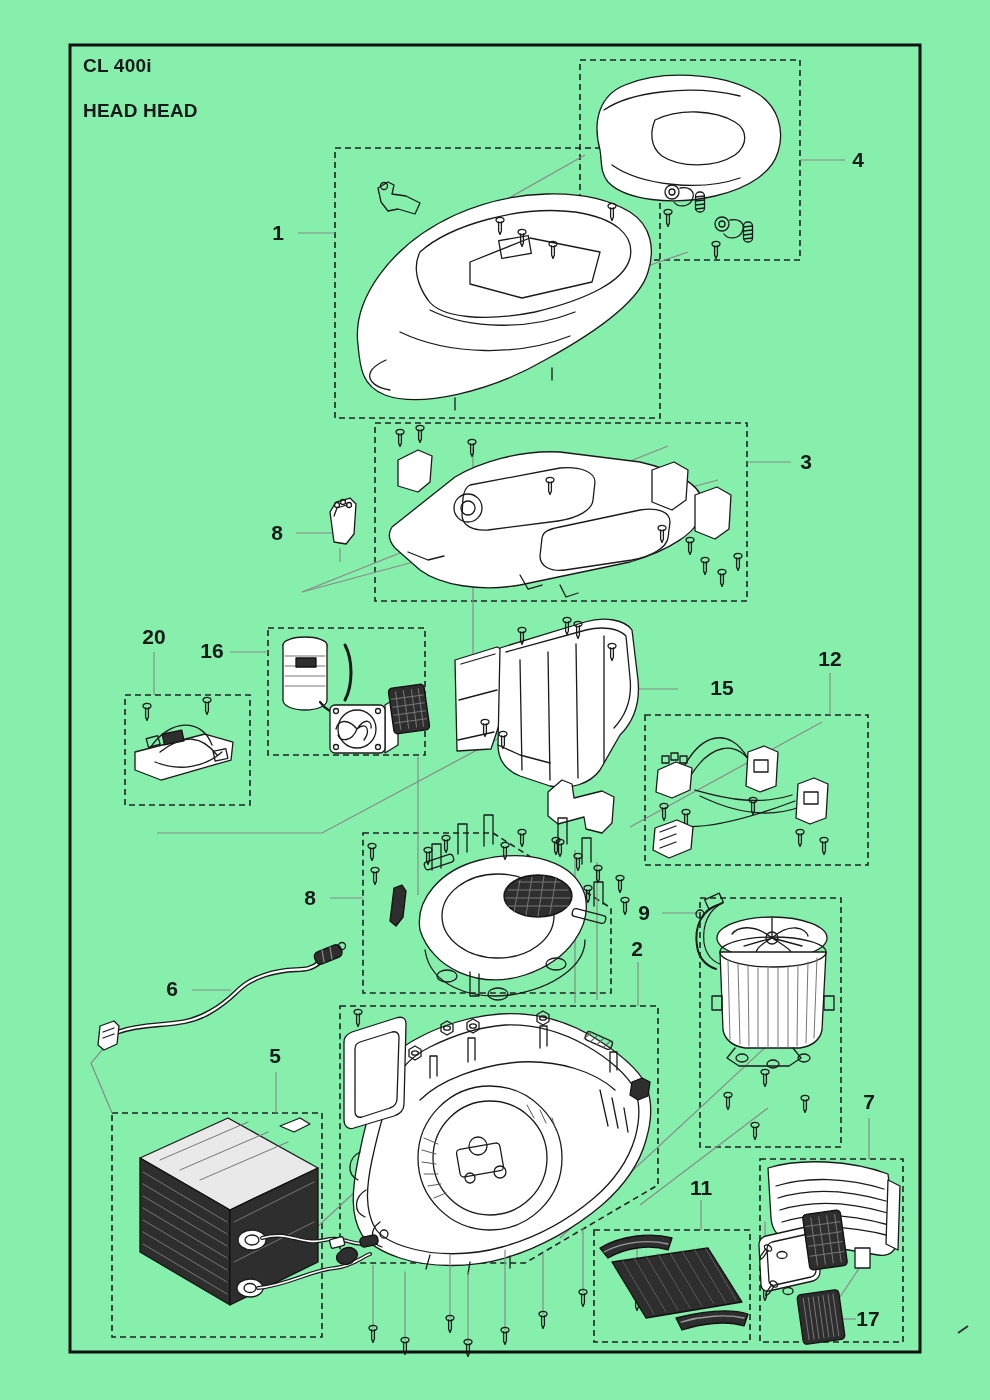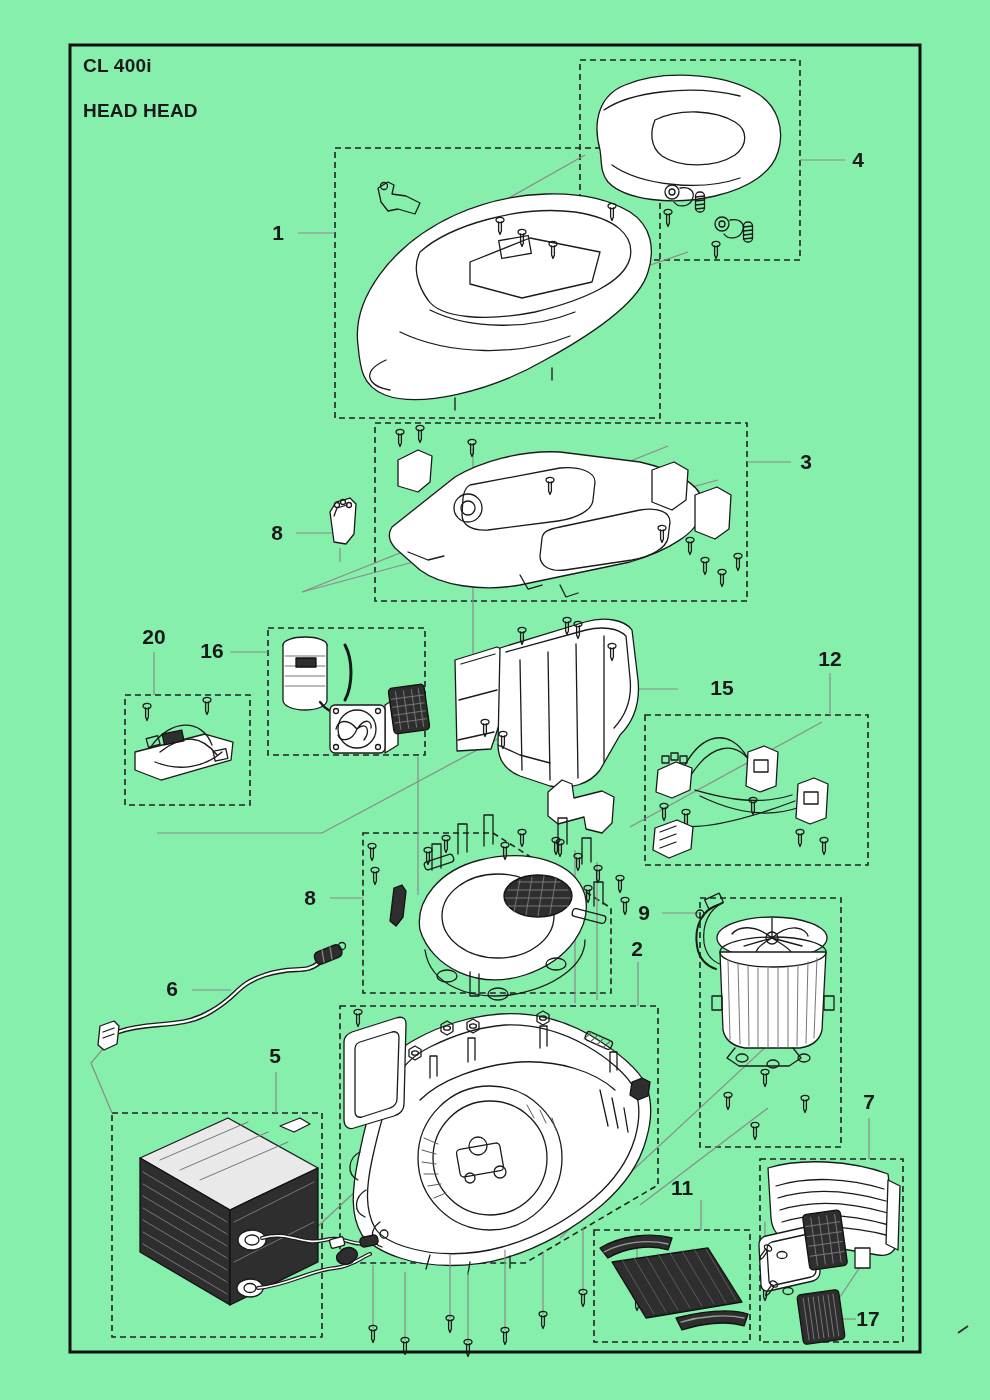--- a/index.html
+++ b/index.html
@@ -510,20 +510,20 @@
 <div class="callout" style="left:278px;top:233px">1</div>
 <div class="callout" style="left:637px;top:949px">2</div>
 <div class="callout" style="left:806px;top:462px">3</div>
 <div class="callout" style="left:858px;top:160px">4</div>
 <div class="callout" style="left:275px;top:1056px">5</div>
 <div class="callout" style="left:172px;top:989px">6</div>
 <div class="callout" style="left:869px;top:1102px">7</div>
 <div class="callout" style="left:277px;top:533px">8</div>
 <div class="callout" style="left:644px;top:913px">9</div>
 <div class="callout" style="left:310px;top:898px">8</div>
-<div class="callout" style="left:682px;top:1188px">11</div>
+<div class="callout" style="left:701px;top:1188px">11</div>
 <div class="callout" style="left:154px;top:637px">20</div>
 <div class="callout" style="left:830px;top:659px">12</div>
 <div class="callout" style="left:212px;top:651px">16</div>
 <div class="callout" style="left:722px;top:688px">15</div>
 <div class="callout" style="left:868px;top:1319px">17</div>
 
 </div>
 
 </body></html>

